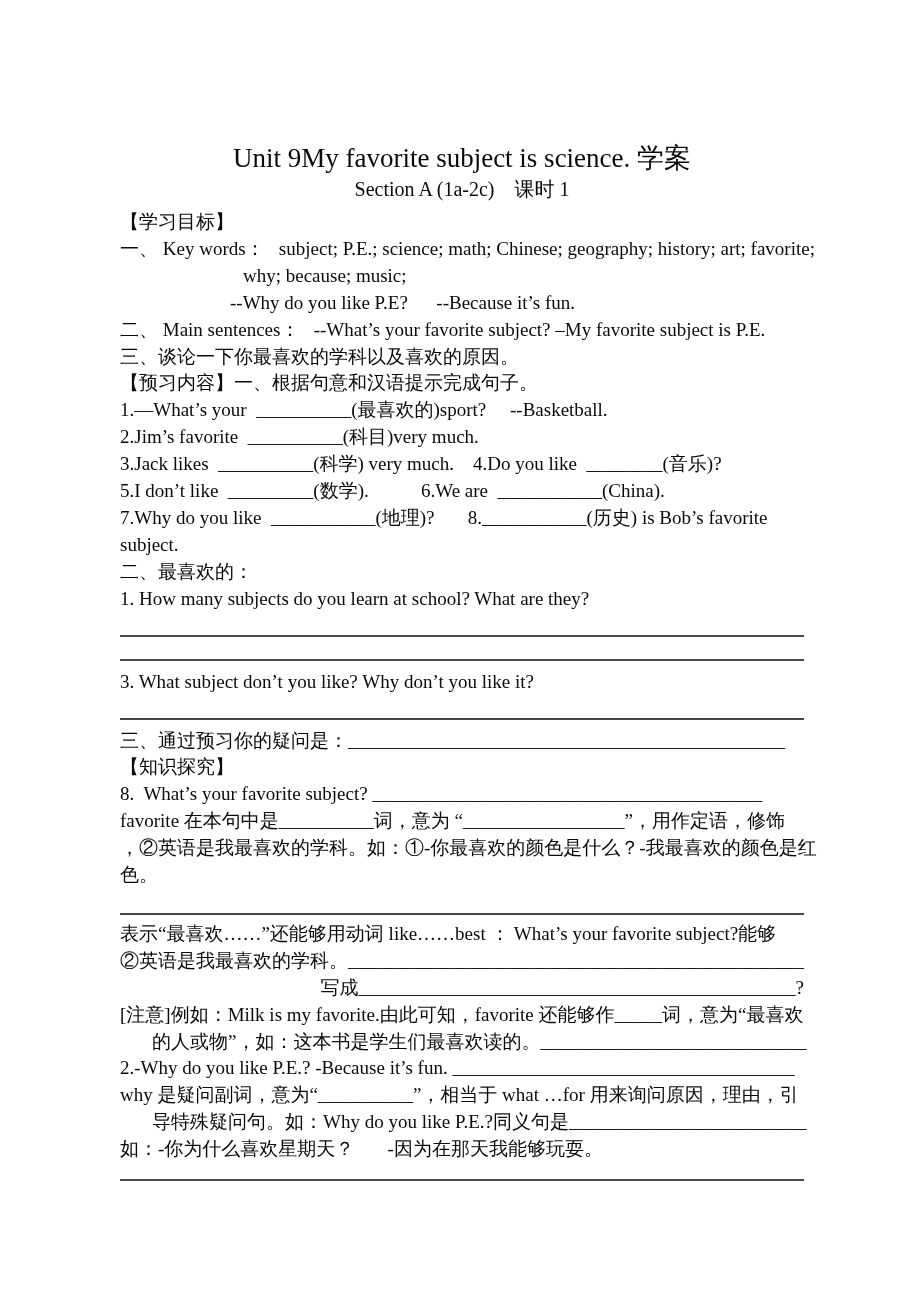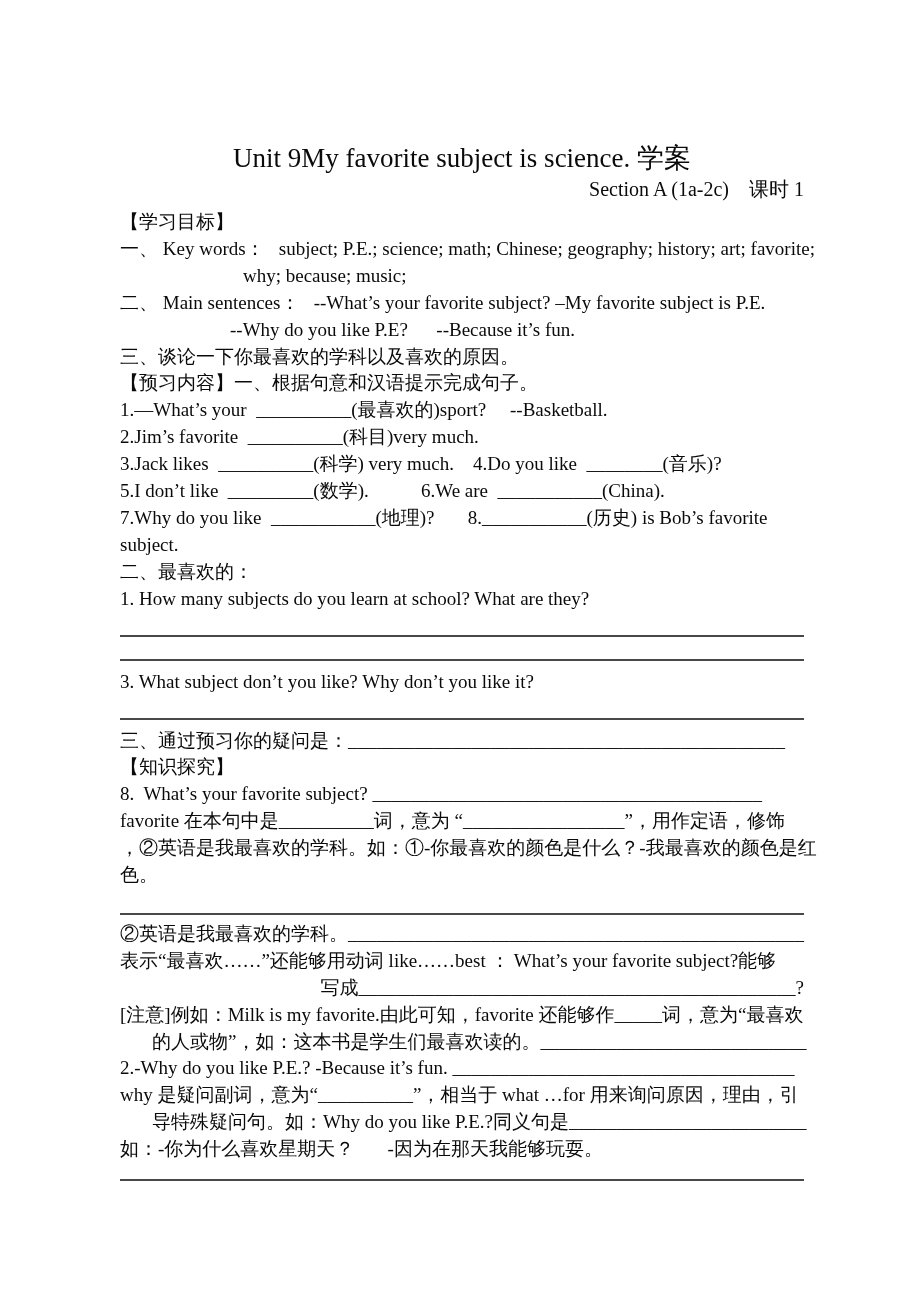--- a/index.html
+++ b/index.html
@@ -22,21 +22,21 @@
   }
   .doc-title {
     font-size: 27px;
     line-height: 33px;
     text-align: center;
     white-space: pre;
   }
   .doc-subtitle {
     font-size: 20px;
     line-height: 29px;
-    text-align: right;
+    text-align: center;
     white-space: pre;
     margin-bottom: 5px;
   }
   .b-line {
     font-size: 19px;
     line-height: 26.9px;
     white-space: pre;
   }
   .ind-xl { padding-left: 123px; }
   .ind-lg { padding-left: 110px; }
@@ -65,22 +65,22 @@
 
 <div class="page">
   <div class="content">
 
     <div class="doc-title">Unit 9My favorite subject is science. 学案</div>
     <div class="doc-subtitle">Section A (1a-2c)　课时 1</div>
 
     <div class="b-line">【学习目标】</div>
     <div class="b-line">一、 Key words：   subject; P.E.; science; math; Chinese; geography; history; art; favorite;</div>
     <div class="b-line ind-xl">why; because; music;</div>
+    <div class="b-line ind-lg">--Why do you like P.E?      --Because it’s fun.</div>
     <div class="b-line">二、 Main sentences：   --What’s your favorite subject? –My favorite subject is P.E.</div>
-    <div class="b-line ind-lg">--Why do you like P.E?      --Because it’s fun.</div>
     <div class="b-line">三、谈论一下你最喜欢的学科以及喜欢的原因。</div>
 
     <div class="b-line">【预习内容】一、根据句意和汉语提示完成句子。</div>
     <div class="b-line">1.—What’s your  __________(最喜欢的)sport?     --Basketball.</div>
     <div class="b-line">2.Jim’s favorite  __________(科目)very much.</div>
     <div class="b-line">3.Jack likes  __________(科学) very much.    4.Do you like  ________(音乐)?</div>
     <div class="b-line">5.I don’t like  _________(数学).           6.We are  ___________(China).</div>
     <div class="b-line">7.Why do you like  ___________(地理)?       8.___________(历史) is Bob’s favorite</div>
     <div class="b-line">subject.</div>
 
@@ -93,22 +93,22 @@
 
     <div class="b-line">三、通过预习你的疑问是：______________________________________________</div>
 
     <div class="b-line">【知识探究】</div>
     <div class="b-line">8.  What’s your favorite subject? _________________________________________</div>
     <div class="b-line">favorite 在本句中是__________词，意为 “_________________”，用作定语，修饰</div>
     <div class="b-line">，②英语是我最喜欢的学科。如：①-你最喜欢的颜色是什么？-我最喜欢的颜色是红</div>
     <div class="b-line">色。</div>
     <hr class="mid-rule">
 
+    <div class="b-line">表示“最喜欢……”还能够用动词 like……best ： What’s your favorite subject?能够</div>
     <div class="b-line">②英语是我最喜欢的学科。________________________________________________</div>
-    <div class="b-line">表示“最喜欢……”还能够用动词 like……best ： What’s your favorite subject?能够</div>
     <div class="b-line ind-sm">写成______________________________________________?</div>
     <div class="b-line">[注意]例如：Milk is my favorite.由此可知，favorite 还能够作_____词，意为“最喜欢</div>
     <div class="b-line ind-sm">的人或物”，如：这本书是学生们最喜欢读的。____________________________</div>
 
     <div class="b-line">2.-Why do you like P.E.? -Because it’s fun. ____________________________________</div>
     <div class="b-line">why 是疑问副词，意为“__________”，相当于 what …for 用来询问原因，理由，引</div>
     <div class="b-line ind-sm">导特殊疑问句。如：Why do you like P.E.?同义句是_________________________</div>
     <div class="b-line">如：-你为什么喜欢星期天？       -因为在那天我能够玩耍。</div>
     <hr class="final-rule">
 

